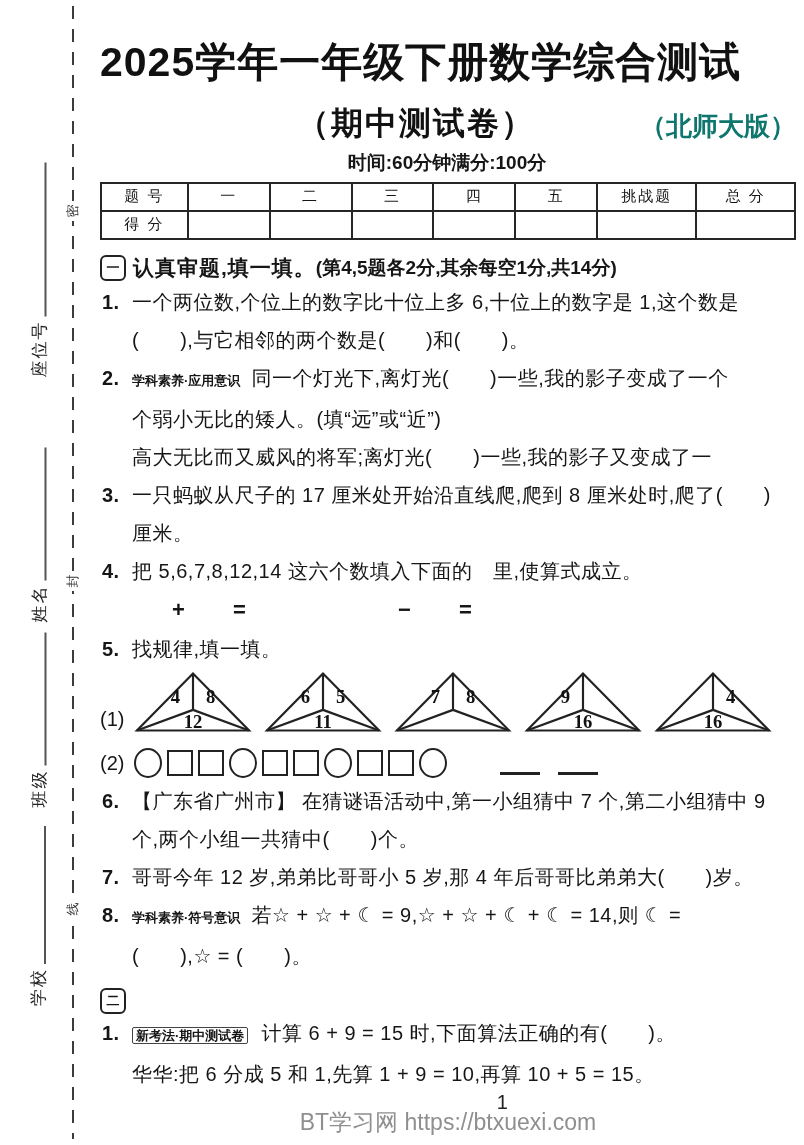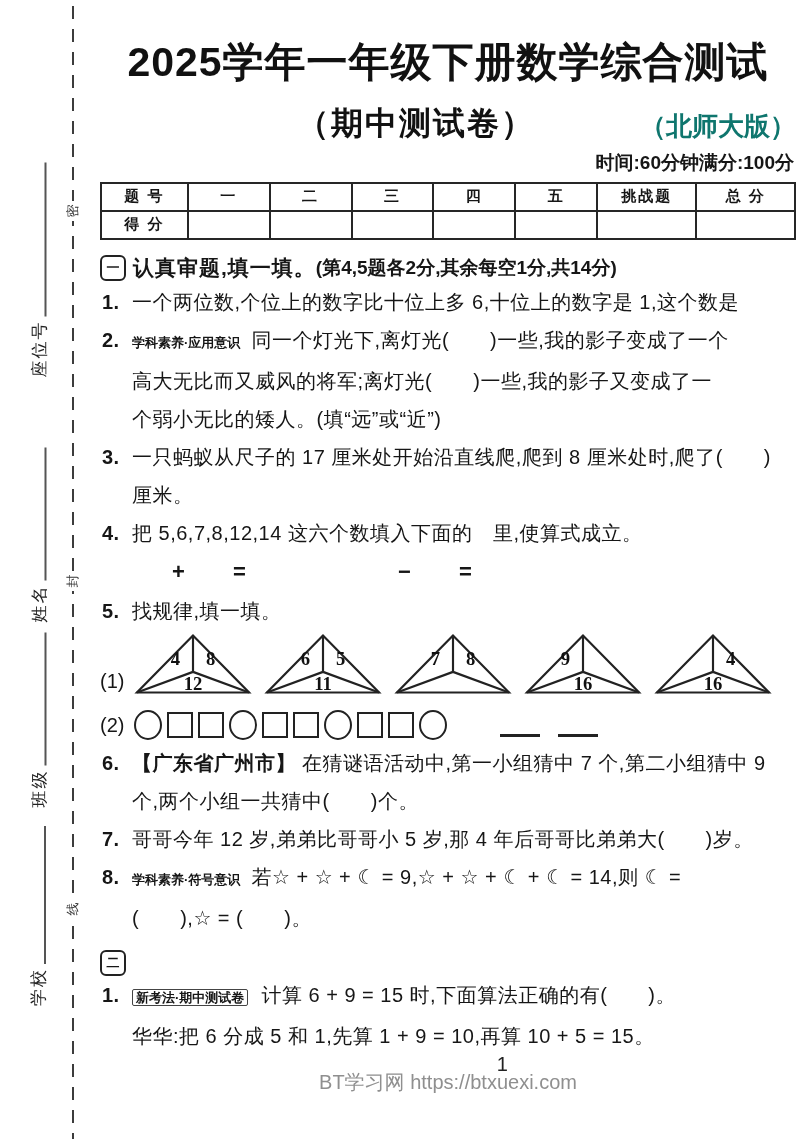--- a/index.html
+++ b/index.html
@@ -10,30 +10,30 @@
   
   .seal-line{position:absolute;left:72px;top:6px;bottom:6px;width:2px;
     background:repeating-linear-gradient(180deg,#3c3c3c 0 13px,transparent 13px 23px);}
   .seal-char{position:absolute;left:63px;width:20px;text-align:center;font-size:13px;
     background:#fff;transform:rotate(-90deg);padding:4px 0;color:#333;}
   .seal-field{position:absolute;display:flex;align-items:center;transform:rotate(-90deg);height:26px;}
   .seal-label{font-size:17px;letter-spacing:2px;margin-right:4px;white-space:nowrap;color:#222;}
   .seal-blank{border-bottom:2px solid #555;flex:1;height:13px;}
   
   .content{position:absolute;left:100px;top:0;width:696px;}
-  .title{font-size:41px;font-weight:800;text-align:center;margin:40px 0 0;
+  .title{font-size:41px;font-weight:800;text-align:left;margin:40px 0 0;
     letter-spacing:1px;line-height:1.12;white-space:nowrap;color:#111;}
   .subtitle-row{position:relative;text-align:center;margin-top:16px;height:46px;}
   .subtitle{font-size:32px;font-weight:800;letter-spacing:2px;display:inline-block;
     transform:translateX(-32px);color:#111;}
   .edition{position:absolute;right:0;top:7px;font-size:26px;font-weight:800;}
-  .time-info{text-align:right;font-size:19px;margin-top:2px;padding-right:2px;font-weight:600;}
+  .time-info{text-align:center;font-size:19px;margin-top:2px;padding-right:2px;font-weight:600;}
   table.score-table{width:100%;border-collapse:collapse;margin-top:6px;table-layout:fixed;}
   table.score-table td{border:2px solid #262626;height:26px;text-align:center;
-    font-size:15px;font-weight:700;padding:0;letter-spacing:2px;}
+    font-size:15px;font-weight:400;padding:0;letter-spacing:2px;}
   
   .sec-head{display:flex;align-items:center;margin-top:13px;line-height:30px;white-space:nowrap;}
   .sec-icon{width:22px;height:22px;border:2px solid #222;border-radius:6px;font-size:13px;
     font-weight:700;display:flex;align-items:center;justify-content:center;margin-right:7px;flex:none;}
   .sec-title{font-size:21px;font-weight:800;letter-spacing:1px;}
   .sec-note{font-size:19px;font-weight:600;}
   .qline{position:relative;padding-left:32px;font-size:20px;line-height:38px;
     letter-spacing:0.5px;white-space:nowrap;}
   .qno{position:absolute;left:2px;font-weight:700;}
   .tag-sm{font-size:13px;font-weight:700;margin-right:5px;letter-spacing:0;}
@@ -54,21 +54,21 @@
   
   .shape-row{display:flex;align-items:center;margin-top:10px;height:38px;}
   .shapes{display:flex;align-items:center;}
   .shape{border:2px solid #222;margin-right:5px;flex:none;box-sizing:border-box;}
   .shape.circle{width:28px;height:30px;border-radius:50%;}
   .shape.square{width:26px;height:26px;}
   .blank{width:40px;border-bottom:3px solid #222;height:22px;margin-left:48px;}
   .blank.blank2{margin-left:18px;}
   
   .footer{position:relative;margin-top:14px;text-align:center;height:44px;}
-  .watermark{font-size:20px;}
+  .watermark{font-size:23px;}
   .page-num{position:absolute;left:57%;top:-16px;font-size:20px;color:#222;}
 </style>
 </head>
 <body>
 
 <div class="seal-line"></div>
 <span class="seal-char" style="top:198px">密</span>
 <span class="seal-char" style="top:568px">封</span>
 <span class="seal-char" style="top:896px">线</span>
 
@@ -138,31 +138,34 @@
   <div class="sec-head">
     <span class="sec-icon">一</span>
     <span class="sec-title">认真审题,填一填。</span>
     <span class="sec-note">(第4,5题各2分,其余每空1分,共14分)</span>
   </div>
 
   <div class="qline">
     <span class="qno">1.</span>
     <span>一个两位数,个位上的数字比十位上多 6,十位上的数字是 1,这个数是</span>
   </div>
+  <div class="qline">
+    <span>(　　),与它相邻的两个数是(　　)和(　　)。</span>
+  </div>
 
   <div class="qline">
     <span class="qno">2.</span>
     <span class="tag-sm">学科素养·应用意识</span>
     <span>同一个灯光下,离灯光(　　)一些,我的影子变成了一个</span>
   </div>
   <div class="qline">
+    <span>个弱小无比的矮人。(填“远”或“近”)</span>
+  </div>
+  <div class="qline">
     <span>高大无比而又威风的将军;离灯光(　　)一些,我的影子又变成了一</span>
-  </div>
-  <div class="qline">
-    <span>个弱小无比的矮人。(填“远”或“近”)</span>
   </div>
 
   <div class="qline">
     <span class="qno">3.</span>
     <span>一只蚂蚁从尺子的 17 厘米处开始沿直线爬,爬到 8 厘米处时,爬了(　　)</span>
   </div>
   <div class="qline">
     <span>厘米。</span>
   </div>
 
@@ -244,21 +247,21 @@
         <span class="shape square"></span>
         <span class="shape square"></span>
         <span class="shape circle"></span>
       </span>
     <span class="blank"></span>
     <span class="blank blank2"></span>
   </div>
 
   <div class="qline">
     <span class="qno">6.</span>
-    <span style="font-weight:700">【广东省广州市】</span>
+    <span style="font-weight:400">【广东省广州市】</span>
     <span>在猜谜语活动中,第一小组猜中 7 个,第二小组猜中 9</span>
   </div>
   <div class="qline">
     <span>个,两个小组一共猜中(　　)个。</span>
   </div>
 
   <div class="qline">
     <span class="qno">7.</span>
     <span>哥哥今年 12 岁,弟弟比哥哥小 5 岁,那 4 年后哥哥比弟弟大(　　)岁。</span>
   </div>

